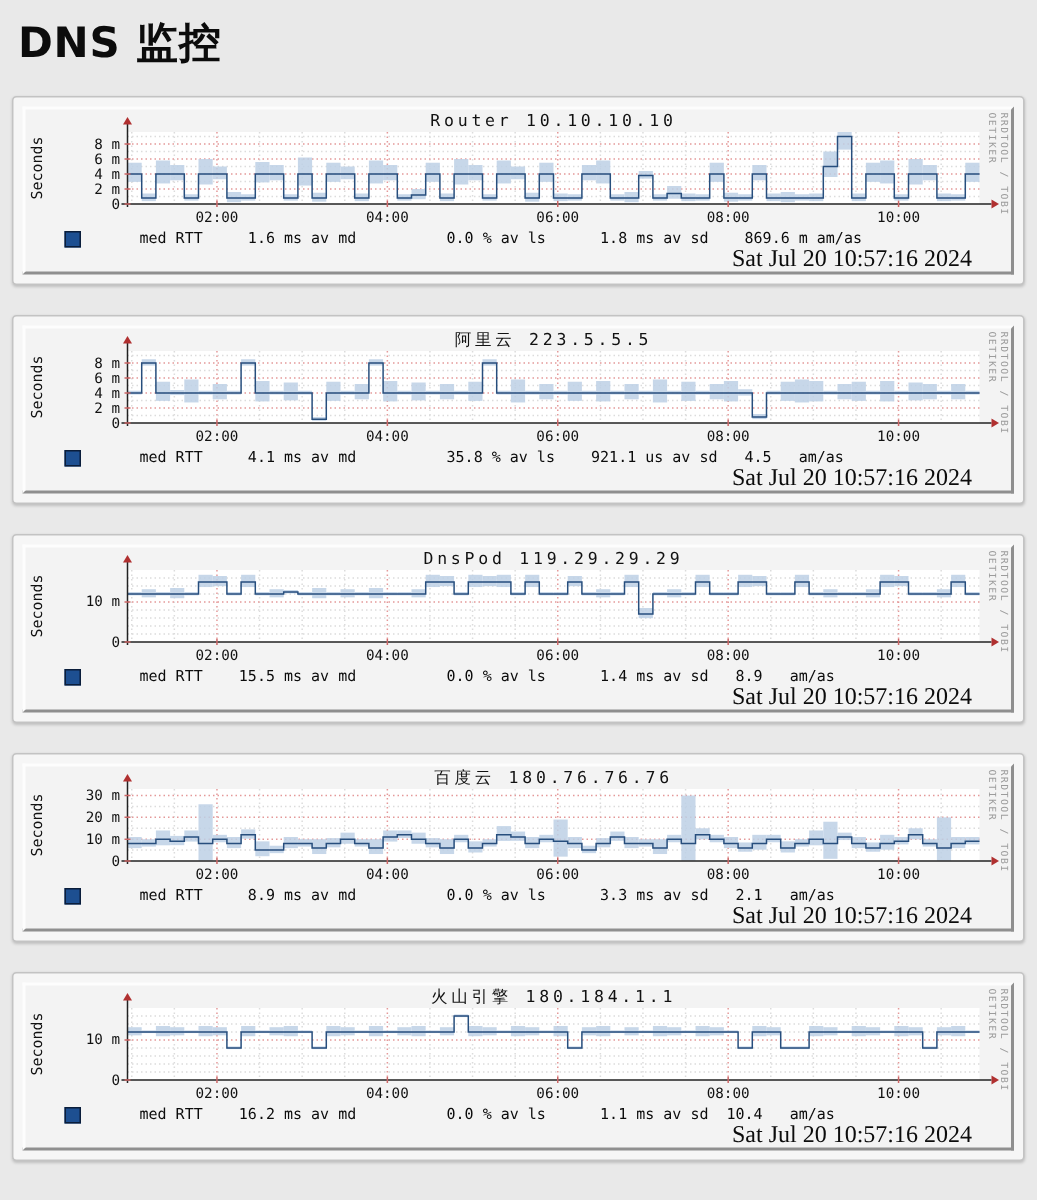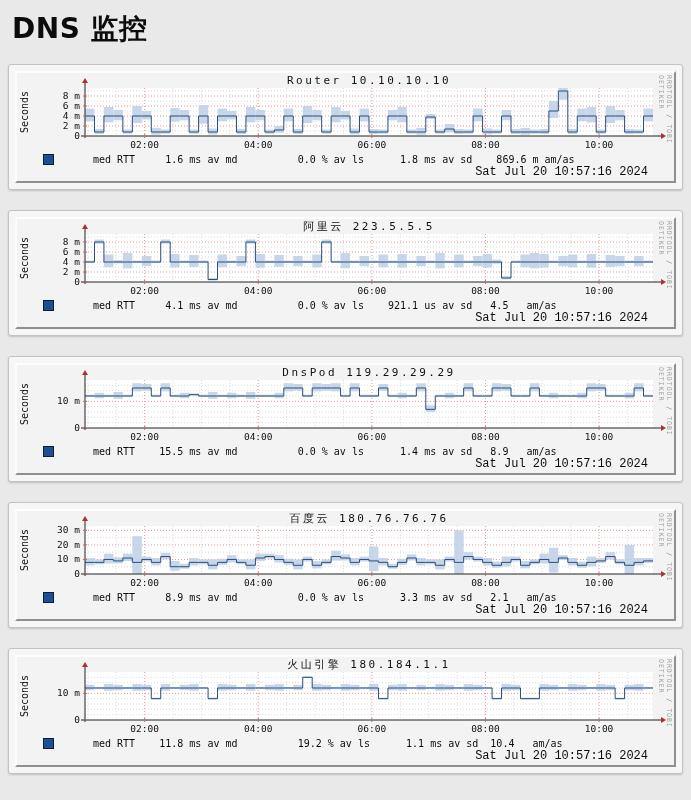--- a/index.html
+++ b/index.html
@@ -7,21 +7,21 @@
   h1{font-size:28px;font-weight:bold;color:#0c0c0c;margin:4px 0 16px 4px;letter-spacing:.5px;}
   .panel{background:#f6f6f6;border:1px solid #c3c3c3;border-radius:3px;padding:6px;margin-bottom:20px;
          box-shadow:0 1px 2px rgba(0,0,0,.18);}
   .rrd{position:relative;background:#f3f3f3;border:2px solid;border-color:#fdfdfd #8f8f8f #8f8f8f #fdfdfd;
        padding:1px 0 2px;}
   .rrd svg{display:block;width:100%;height:auto;}
   svg text{font-family:"DejaVu Sans Mono","Liberation Mono",monospace;fill:#111;}
   .legend-row{display:flex;align-items:center;padding-left:26px;height:13px;margin-top:1px;}
   .sq{display:inline-block;width:9px;height:9px;background:#1d4f91;border:1px solid #0a1d3a;margin-right:6px;flex:0 0 auto;}
   .ltext{font-family:"DejaVu Sans Mono","Liberation Mono",monospace;font-size:10px;color:#0c0c0c;white-space:pre;padding-left:33px;}
-  .date-row{font-family:Liberation Mono, monospace;font-size:12px;color:#0c0c0c;
+  .date-row{font-family:Liberation Serif, serif;font-size:16px;color:#0c0c0c;
             text-align:right;padding-right:26px;height:13px;line-height:13px;}
   .wm{position:absolute;top:2px;right:1px;writing-mode:vertical-rl;font-family:"DejaVu Sans Mono","Liberation Mono",monospace;
       font-size:6.5px;letter-spacing:1px;color:#9c9c9c;}
 </style>
 </head>
 <body>
 
 <div class="page">
   <h1>DNS 监控</h1>
   <div id="panels">
@@ -271,21 +271,21 @@
             <text x="63" y="45" text-anchor="end" font-size="9.5">4 m</text>
             <line x1="66" y1="32" x2="70" y2="32" stroke="#cc6666" stroke-width="1"></line>
             <text x="63" y="35" text-anchor="end" font-size="9.5">6 m</text>
             <line x1="66" y1="22" x2="70" y2="22" stroke="#cc6666" stroke-width="1"></line>
             <text x="63" y="25" text-anchor="end" font-size="9.5">8 m</text>
             <text x="352" y="10" text-anchor="middle" font-size="11" letter-spacing="2.5px">阿里云 223.5.5.5</text>
             <text x="0" y="0" text-anchor="middle" font-size="10" transform="translate(11,38) rotate(-90)">Seconds</text>
           </svg>
       <div class="legend-row">
         <span class="sq"></span>
-        <span class="ltext">med RTT     4.1 ms av md          0.0 % av ls    921.1 us av sd   4.5   am/as</span>
+        <span class="ltext">med RTT     4.1 ms av md          35.8 % av ls    921.1 us av sd   4.5   am/as</span>
       </div>
       <div class="date-row">Sat Jul 20 10:57:16 2024</div>
       <div class="wm">RRDTOOL / TOBI OETIKER</div>
     </div>
   </section>
 
   <section class="panel">
     <div class="rrd">
       <svg class="plot" xmlns="http://www.w3.org/2000/svg" viewBox="0 0 657 78">
             <rect x="68" y="14" width="568" height="48" fill="#ffffff"></rect>
@@ -642,20 +642,20 @@
             <text x="582.04" y="74" text-anchor="middle" font-size="9.5">10:00</text>
             <line x1="66" y1="62" x2="70" y2="62" stroke="#cc6666" stroke-width="1"></line>
             <text x="63" y="65" text-anchor="end" font-size="9.5">0</text>
             <line x1="66" y1="35.33333333333333" x2="70" y2="35.33333333333333" stroke="#cc6666" stroke-width="1"></line>
             <text x="63" y="38.33333333333333" text-anchor="end" font-size="9.5">10 m</text>
             <text x="352" y="10" text-anchor="middle" font-size="11" letter-spacing="2.5px">火山引擎 180.184.1.1</text>
             <text x="0" y="0" text-anchor="middle" font-size="10" transform="translate(11,38) rotate(-90)">Seconds</text>
           </svg>
       <div class="legend-row">
         <span class="sq"></span>
-        <span class="ltext">med RTT    11.8 ms av md          19.2 % av ls      1.1 ms av sd  10.4   am/as</span>
+        <span class="ltext">med RTT    16.2 ms av md          0.0 % av ls      1.1 ms av sd  10.4   am/as</span>
       </div>
       <div class="date-row">Sat Jul 20 10:57:16 2024</div>
       <div class="wm">RRDTOOL / TOBI OETIKER</div>
     </div>
   </section>
 </div>
 </div>
 
 </body></html>

